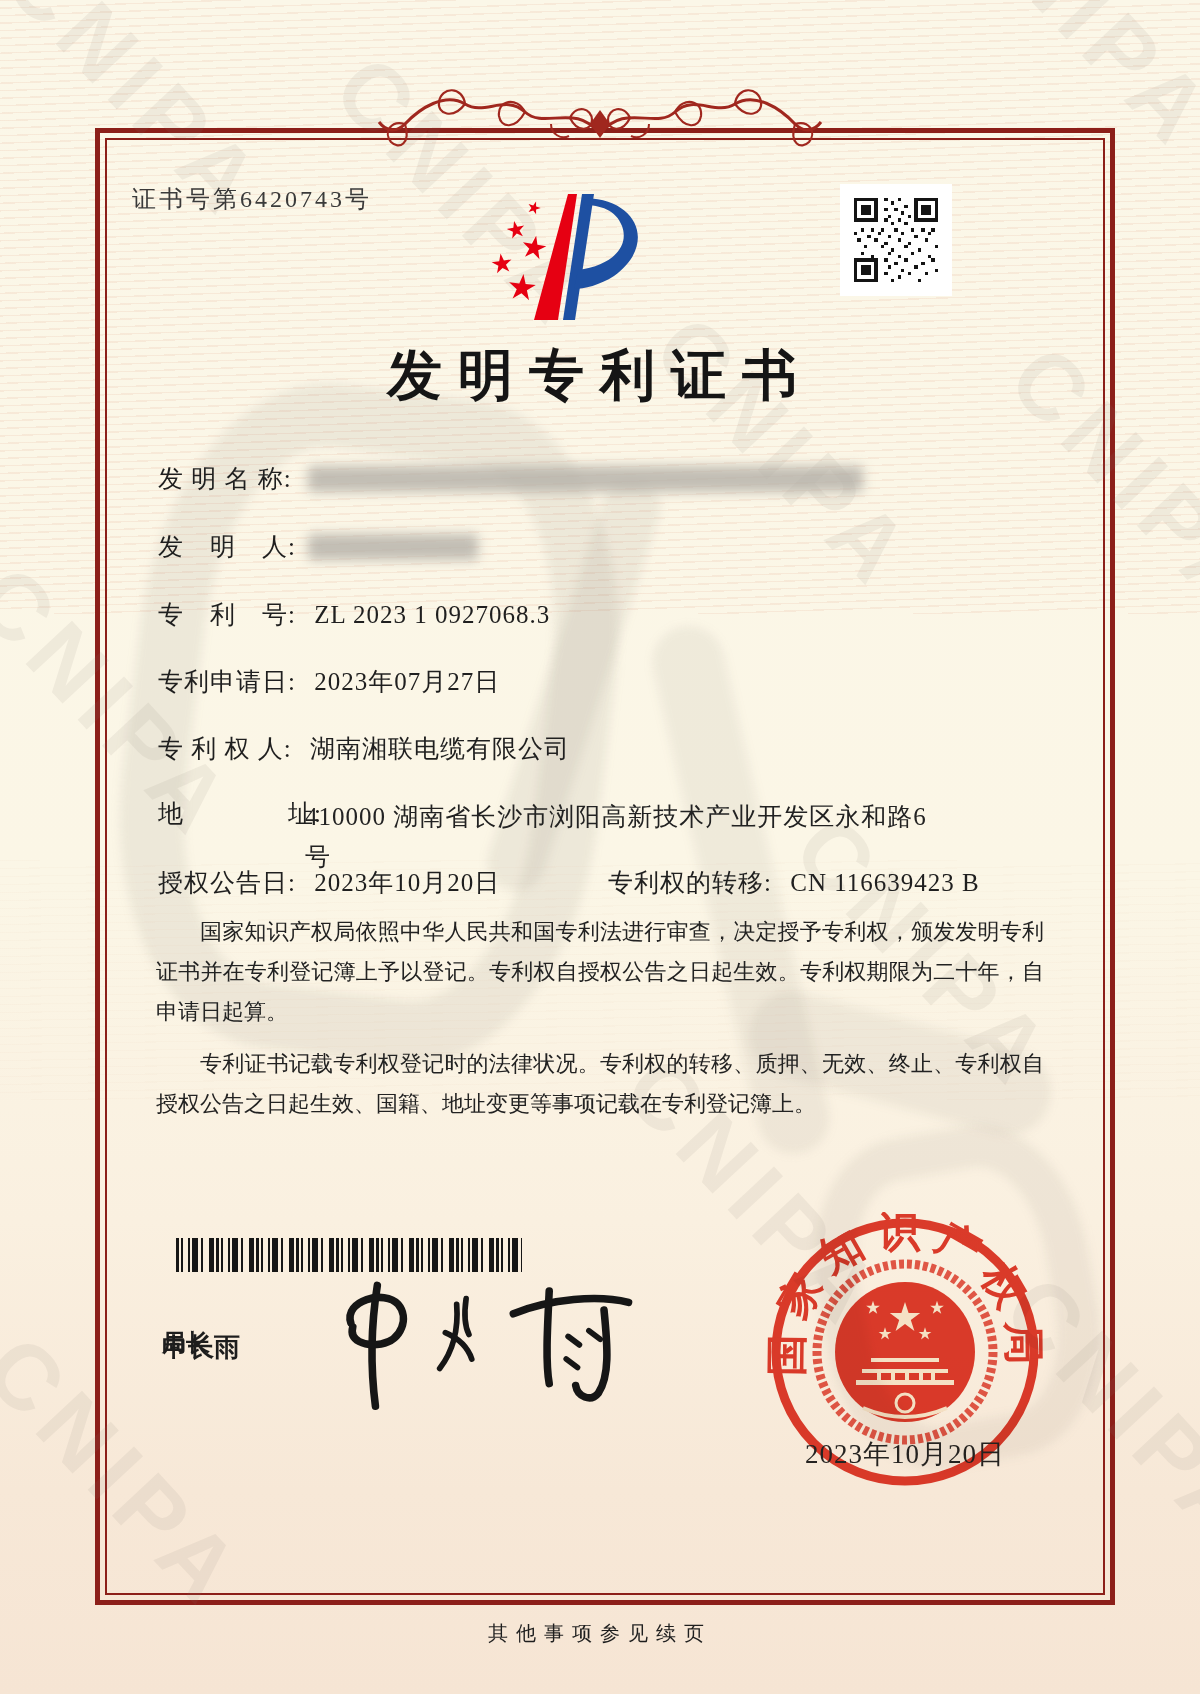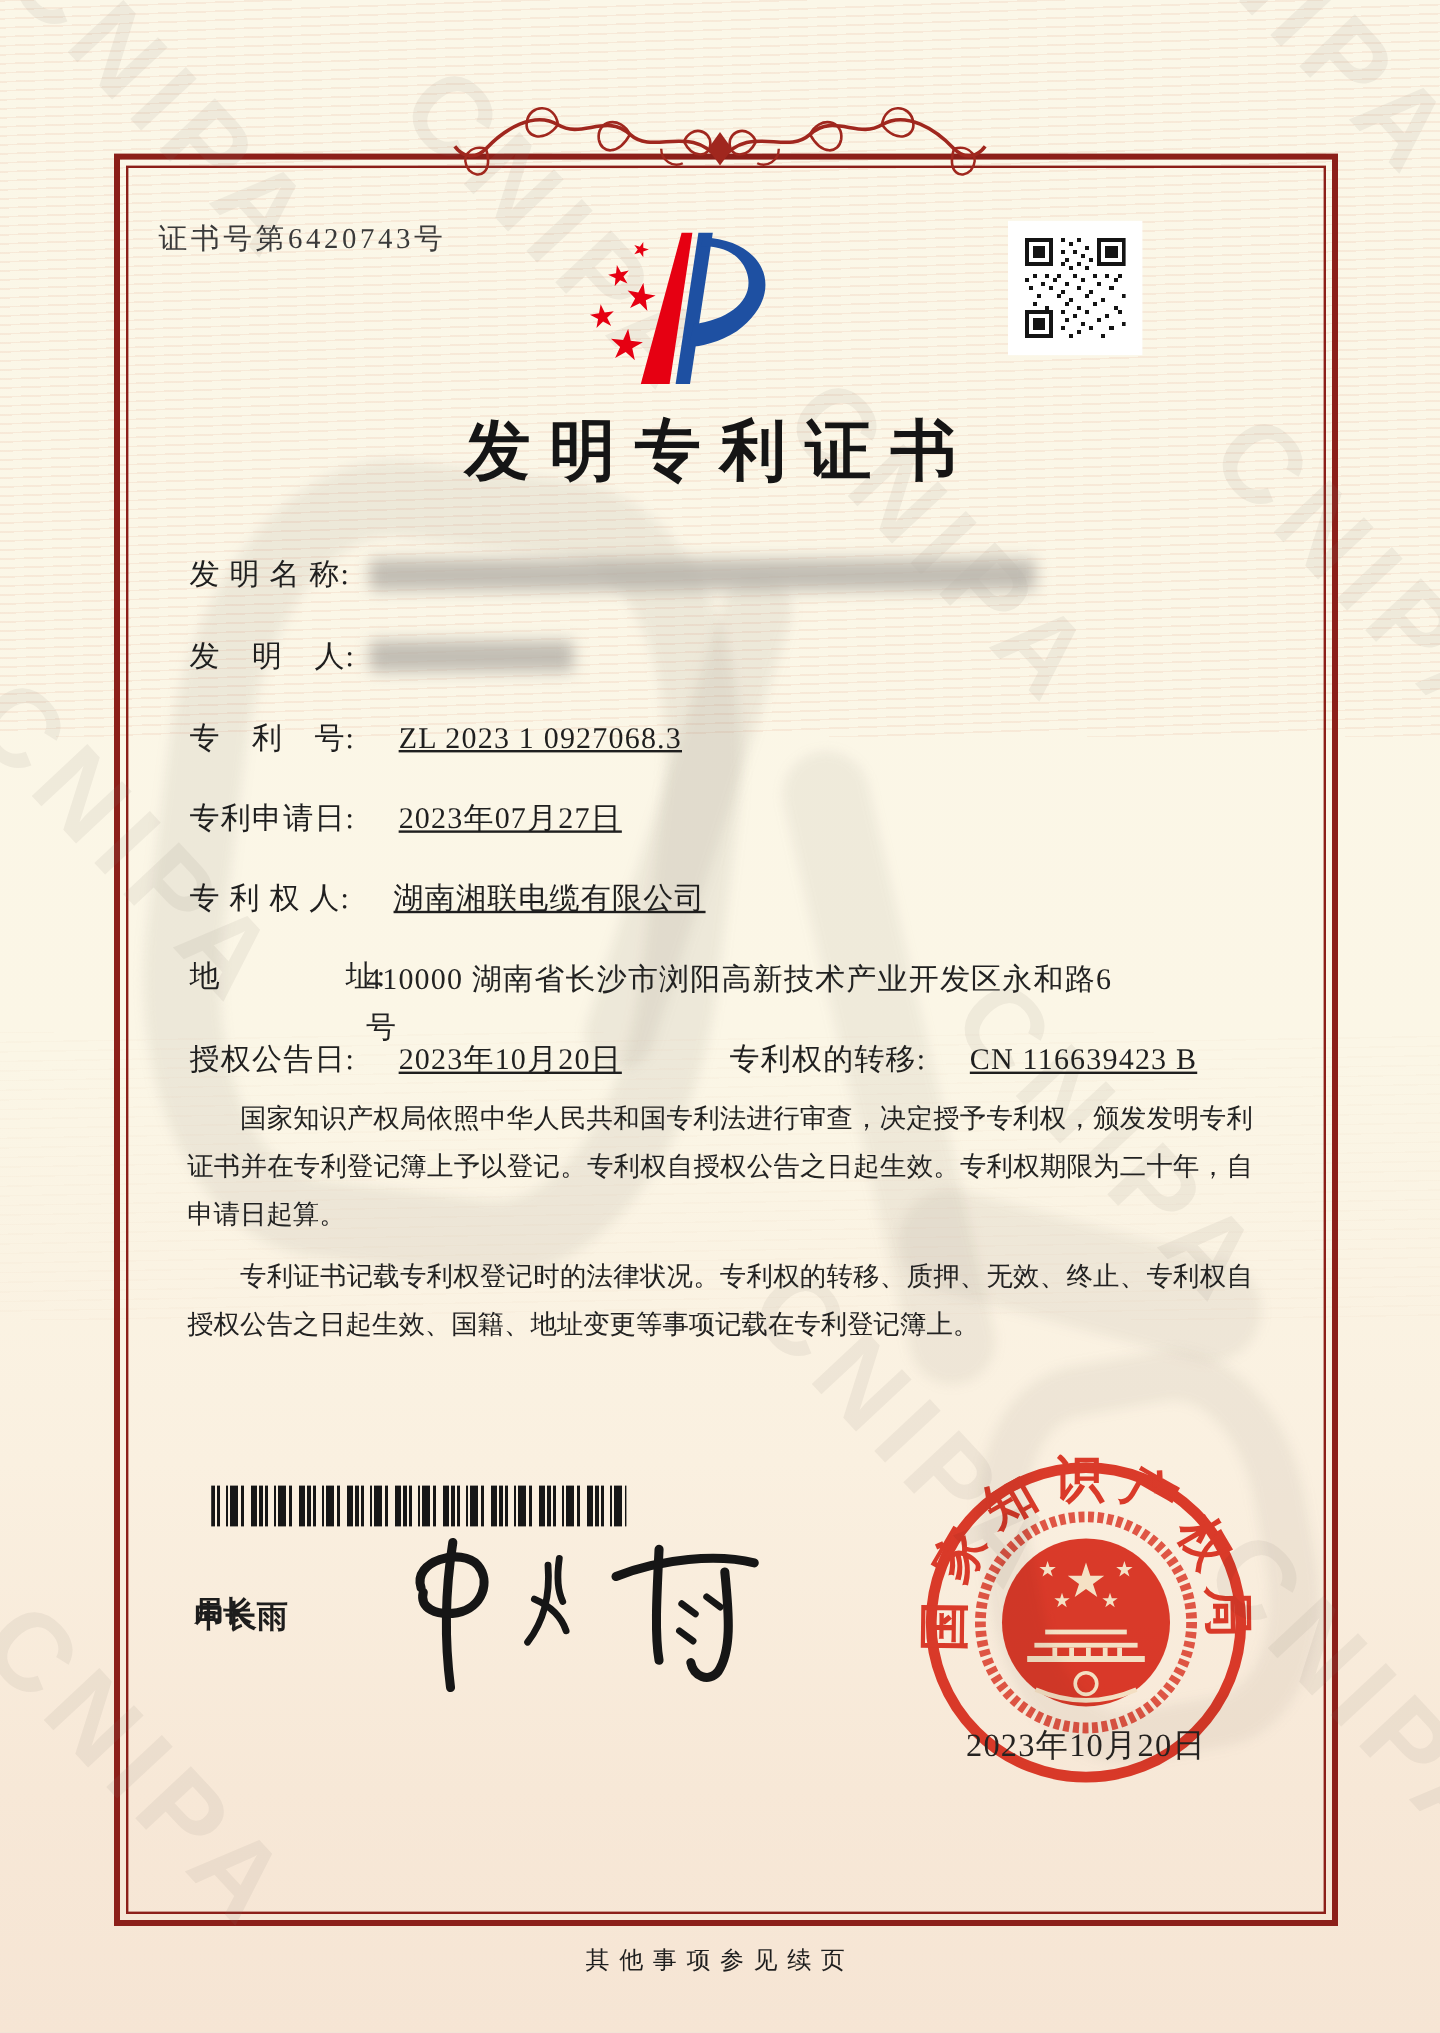--- a/index.html
+++ b/index.html
@@ -31,21 +31,21 @@
   
   .certno{position:absolute;left:132px;top:183px;font-size:24px;letter-spacing:3px;color:#3a3a3a;z-index:4;}
   .logo{position:absolute;left:472px;top:188px;z-index:4;}
   .qr{position:absolute;left:846px;top:190px;width:100px;height:100px;background:#fff;z-index:4;
       display:flex;align-items:center;justify-content:center;box-shadow:0 0 0 6px #fff;}
   .title{position:absolute;left:150px;top:326px;width:900px;text-align:center;z-index:4;
     font-size:55px;font-weight:700;letter-spacing:16px;color:#151515;margin-top:13px;}
   
   .field{position:absolute;left:158px;z-index:4;font-size:25px;color:#1f1f1f;}
   .field .lab{display:inline-block;white-space:pre;letter-spacing:1px;}
-  .field .val{margin-left:30px;letter-spacing:1px;text-decoration:underline;}
+  .field .val{margin-left:12px;letter-spacing:1px;}
   .addr-val{position:absolute;left:305px;top:797px;width:640px;font-size:25px;line-height:40px;z-index:4;letter-spacing:1px;}
   .redact{position:absolute;background:#b4b0a8;opacity:.8;filter:blur(6px);border-radius:4px;z-index:4;}
   .grant2{position:absolute;left:450px;top:0;}
   
   .paras{position:absolute;left:156px;top:912px;width:888px;z-index:4;}
   .paras p{margin:0 0 12px 0;font-size:22px;line-height:1.82;text-indent:2em;text-align:justify;color:#222;}
   
   .barcode{position:absolute;left:176px;top:1238px;width:346px;height:34px;z-index:4;
     background:repeating-linear-gradient(90deg,
       #161616 0 3px,transparent 3px 5px,

